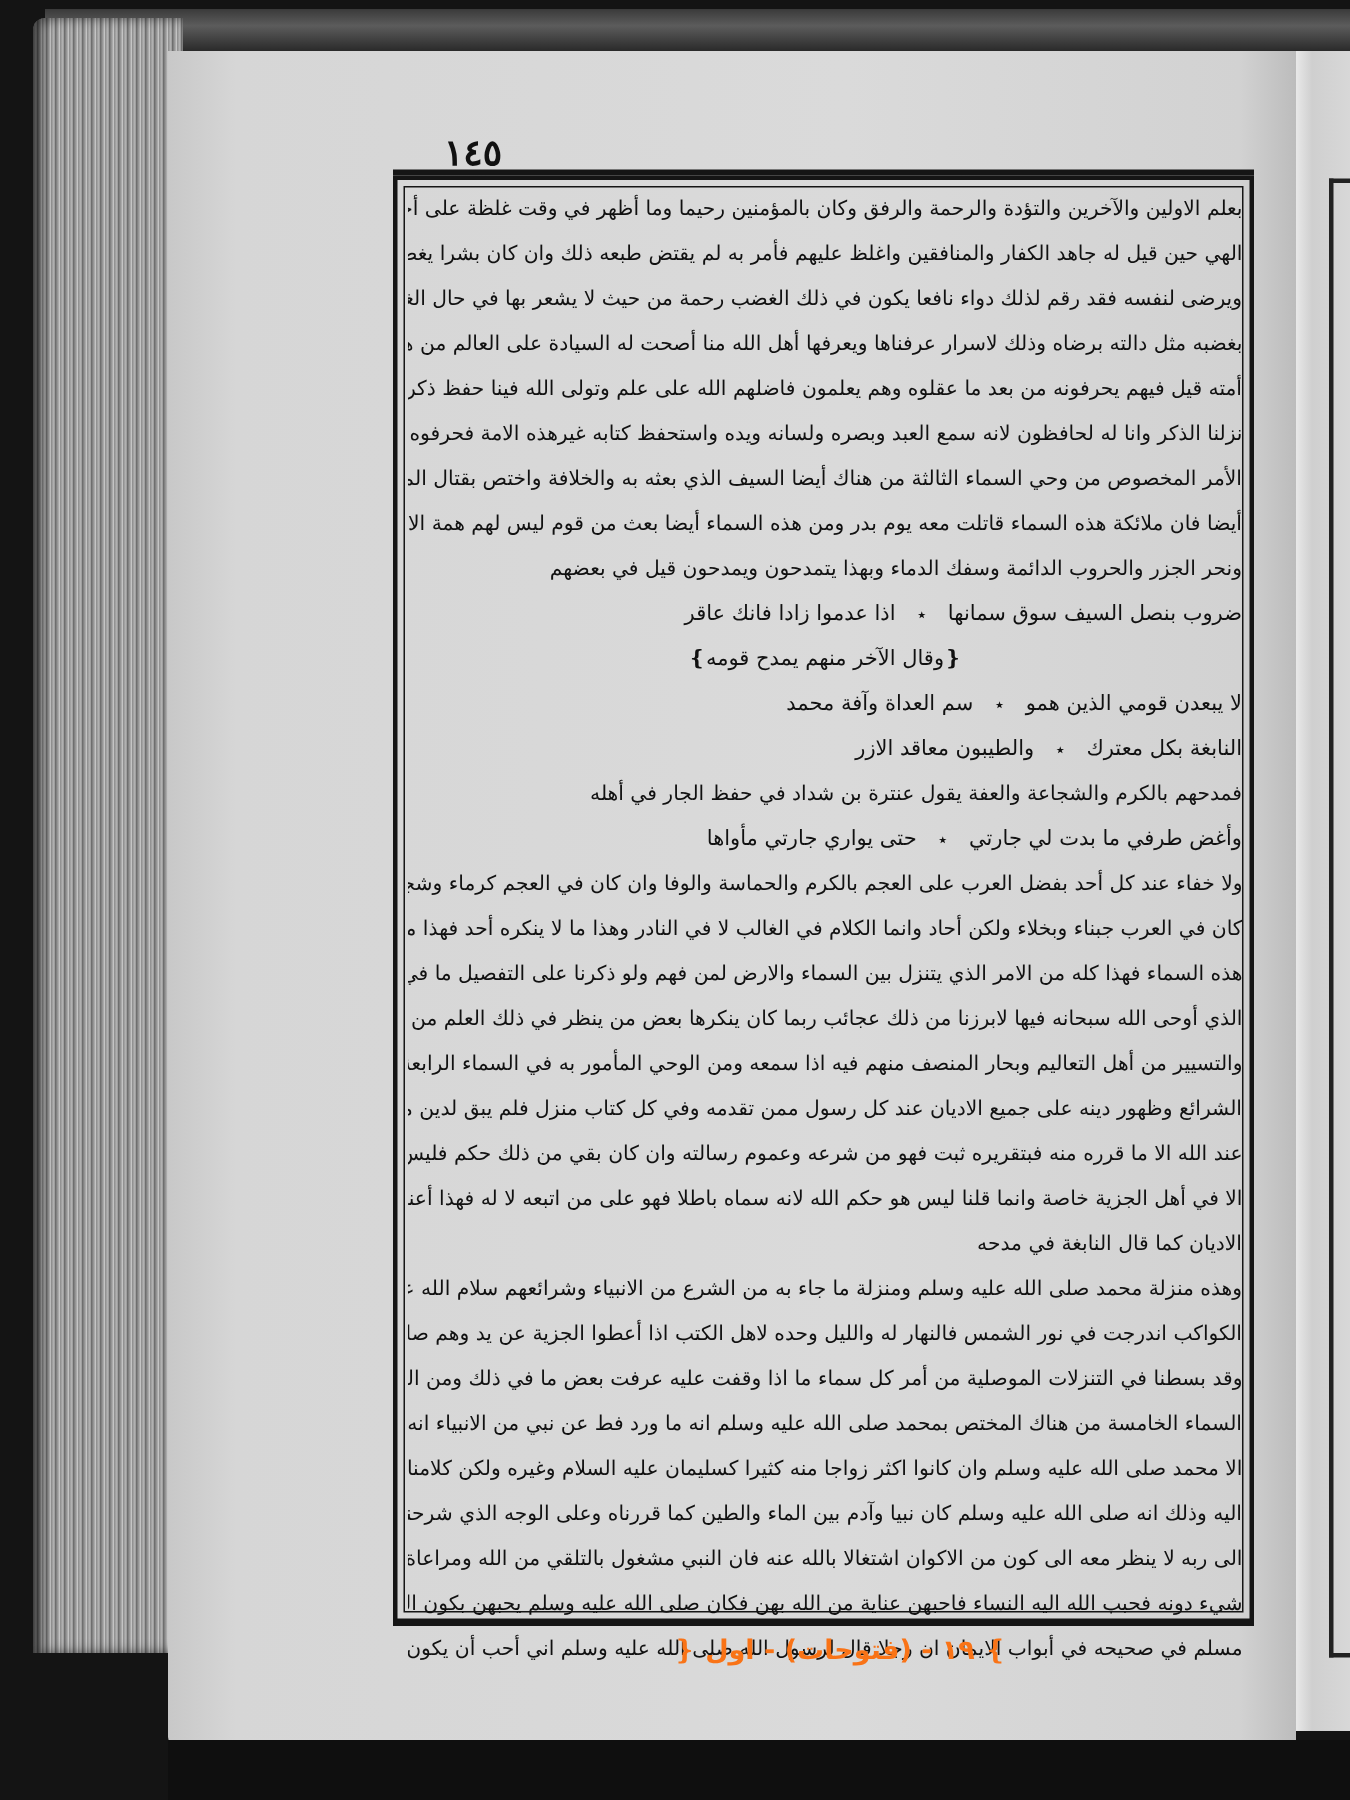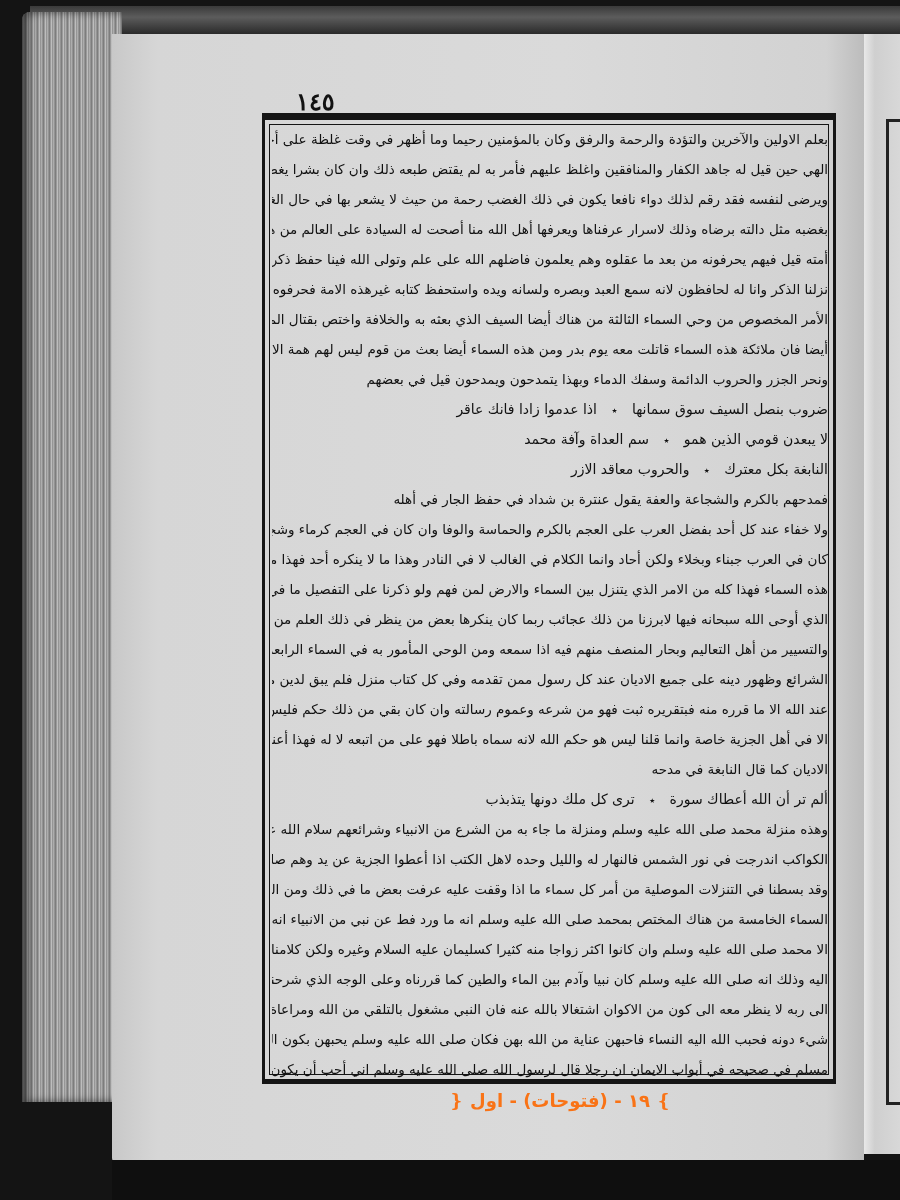--- a/index.html
+++ b/index.html
@@ -106,50 +106,51 @@
   <div class="line">الأمر المخصوص من وحي السماء الثالثة من هناك أيضا السيف الذي بعثه به والخلافة واختص بقتال الملائكة معه منها</div>
   <div class="line">أيضا فان ملائكة هذه السماء قاتلت معه يوم بدر ومن هذه السماء أيضا بعث من قوم ليس لهم همة الا في قرى الاضياف</div>
   <div class="line" style="text-align:right;text-align-last:right;">ونحر الجزر والحروب الدائمة وسفك الدماء وبهذا يتمدحون ويمدحون قيل في بعضهم</div>
 
   <div class="verse">
     <span>ضروب بنصل السيف سوق سمانها</span>
     <span class="sep">٭</span>
     <span>اذا عدموا زادا فانك عاقر</span>
   </div>
 
+  <div class="heading">❴وقال الآخر منهم يمدح قومه❵</div>
 
   <div class="verse">
     <span>لا يبعدن قومي الذين همو</span>
     <span class="sep">٭</span>
     <span>سم العداة وآفة محمد</span>
   </div>
   <div class="verse">
     <span>النابغة بكل معترك</span>
     <span class="sep">٭</span>
-    <span>والحروب معاقد الازر</span>
+    <span>والطيبون معاقد الازر</span>
   </div>
 
   <div class="line" style="text-align:left;text-align-last:right;">فمدحهم بالكرم والشجاعة والعفة يقول عنترة بن شداد في حفظ الجار في أهله</div>
 
+  <div class="verse">
+    <span>وأغض طرفي ما بدت لي جارتي</span>
+    <span class="sep">٭</span>
+    <span>حتى يواري جارتي مأواها</span>
+  </div>
 
   <div class="line">ولا خفاء عند كل أحد بفضل العرب على العجم بالكرم والحماسة والوفا وان كان في العجم كرماء وشجعان ولكن آحاد</div>
   <div class="line">كان في العرب جبناء وبخلاء ولكن أحاد وانما الكلام في الغالب لا في النادر وهذا ما لا ينكره أحد فهذا مما أوحى الله في</div>
   <div class="line">هذه السماء فهذا كله من الامر الذي يتنزل بين السماء والارض لمن فهم ولو ذكرنا على التفصيل ما في كل سماء من الامر</div>
   <div class="line">الذي أوحى الله سبحانه فيها لابرزنا من ذلك عجائب ربما كان ينكرها بعض من ينظر في ذلك العلم من طريق الرصد</div>
   <div class="line">والتسيير من أهل التعاليم وبحار المنصف منهم فيه اذا سمعه ومن الوحي المأمور به في السماء الرابعة نسخه بشرعيته جميع</div>
   <div class="line">الشرائع وظهور دينه على جميع الاديان عند كل رسول ممن تقدمه وفي كل كتاب منزل فلم يبق لدين من الاديان حكم</div>
   <div class="line">عند الله الا ما قرره منه فبتقريره ثبت فهو من شرعه وعموم رسالته وان كان بقي من ذلك حكم فليس هو من حكم الله</div>
   <div class="line">الا في أهل الجزية خاصة وانما قلنا ليس هو حكم الله لانه سماه باطلا فهو على من اتبعه لا له فهذا أعني بظهور دينه على جميع</div>
   <div class="line" style="text-align:left;text-align-last:right;">الاديان كما قال النابغة في مدحه</div>
 
-  <div class="verse">
-    <span>ألم تر أن الله أعطاك سورة</span>
-    <span class="sep">٭</span>
-    <span>ترى كل ملك دونها يتذبذب</span>
-  </div>
 
   <div class="line">وهذه منزلة محمد صلى الله عليه وسلم ومنزلة ما جاء به من الشرع من الانبياء وشرائعهم سلام الله عليهم أجمعين فان أنوار</div>
   <div class="line">الكواكب اندرجت في نور الشمس فالنهار له والليل وحده لاهل الكتب اذا أعطوا الجزية عن يد وهم صاغرون</div>
   <div class="line">وقد بسطنا في التنزلات الموصلية من أمر كل سماء ما اذا وقفت عليه عرفت بعض ما في ذلك ومن الوحي المأمور به في</div>
   <div class="line">السماء الخامسة من هناك المختص بمحمد صلى الله عليه وسلم انه ما ورد فط عن نبي من الانبياء انه حبب اليه النساء</div>
   <div class="line">الا محمد صلى الله عليه وسلم وان كانوا اكثر زواجا منه كثيرا كسليمان عليه السلام وغيره ولكن كلامنا في كونه حبب</div>
   <div class="line">اليه وذلك انه صلى الله عليه وسلم كان نبيا وآدم بين الماء والطين كما قررناه وعلى الوجه الذي شرحناه فكان منقطعا</div>
   <div class="line">الى ربه لا ينظر معه الى كون من الاكوان اشتغالا بالله عنه فان النبي مشغول بالتلقي من الله ومراعاة الادب فلا يتفرغ الى</div>
   <div class="line">شيء دونه فحبب الله اليه النساء فاحبهن عناية من الله بهن فكان صلى الله عليه وسلم يحبهن بكون الله حببهن اليه خرج</div>
   <div class="line">مسلم في صحيحه في أبواب الايمان ان رجلا قال لرسول الله صلى الله عليه وسلم اني أحب أن يكون نعلي حسنا وثوبي</div>

